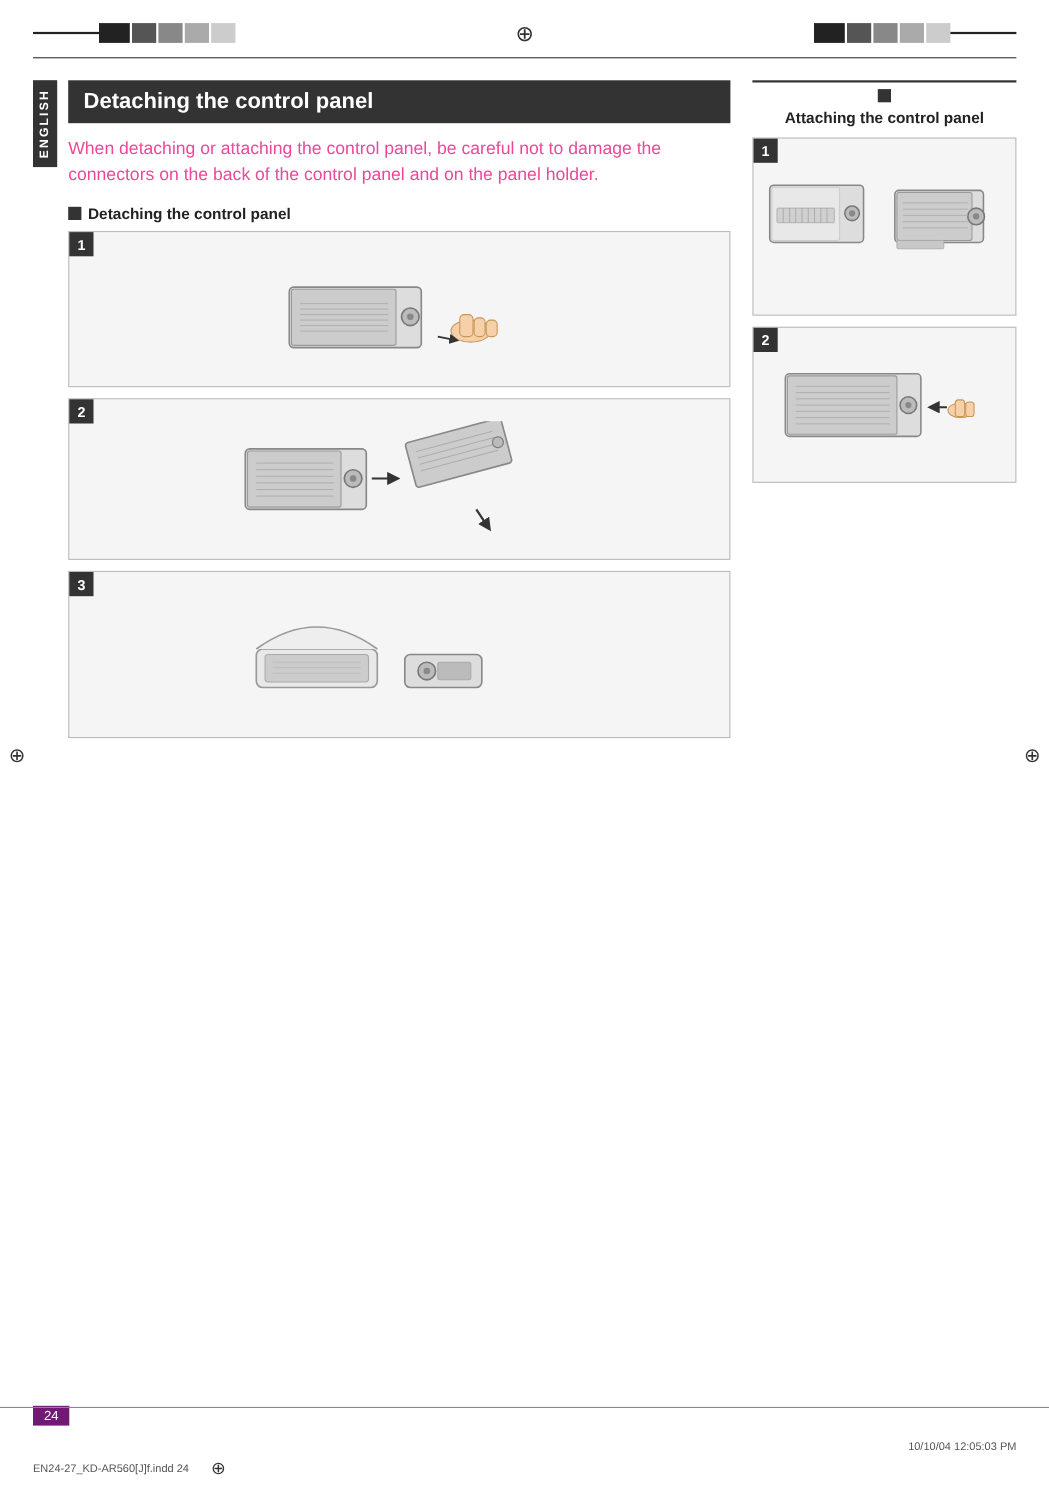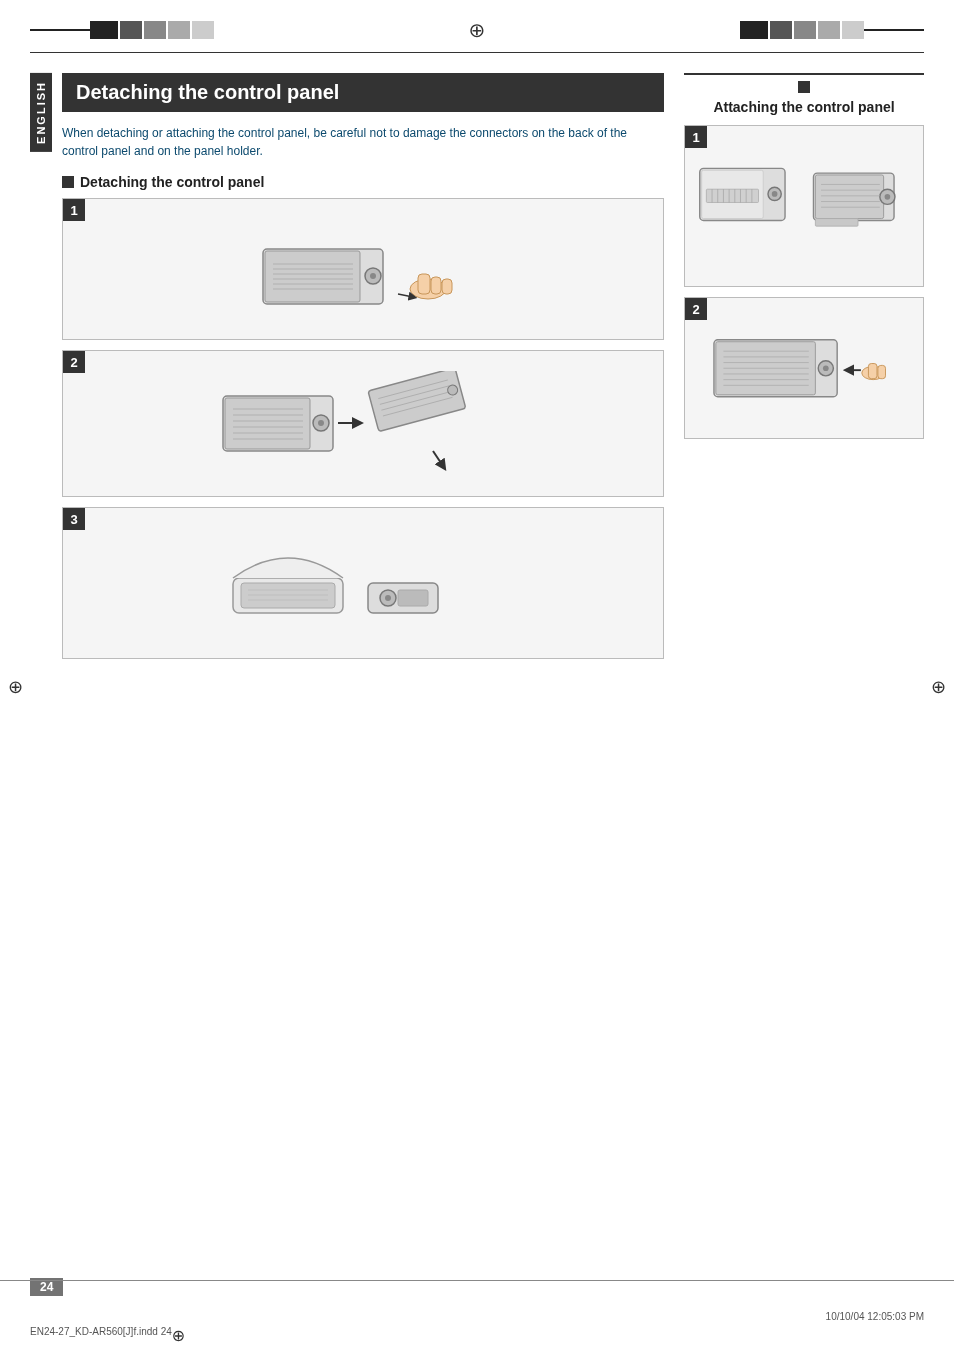--- a/index.html
+++ b/index.html
@@ -107,24 +107,24 @@
       padding: 8px 14px;
       margin-bottom: 12px;
     }
     .main-title-block h1 {
       color: #fff;
       font-size: 20px;
       font-weight: bold;
     }
 
     .intro-text {
-      font-size: 12px;
+      font-size: 16px;
       line-height: 1.5;
       margin-bottom: 14px;
-      color: #0c4a6e;
+      color: #ec4899;
     }
 
     
     .section-header {
       display: flex;
       align-items: center;
       gap: 6px;
       margin-bottom: 8px;
     }
     .section-header .sq-icon {
@@ -197,24 +197,24 @@
       font-size: 14px;
       font-weight: bold;
       color: #222;
     }
 
     
     .page-number-bar {
       position: absolute;
       bottom: 55px;
       left: 30px;
-      background: #737373;
+      background: #701a75;
       color: #fff;
       font-size: 12px;
-      font-weight: bold;
+      font-weight: normal;
       padding: 2px 10px;
     }
 
     
     .side-crosshair-left {
       position: absolute;
       left: 8px;
       top: 50%;
       font-size: 18px;
       color: #333;
@@ -235,21 +235,22 @@
       padding: 6px 30px;
       border-top: 1px solid #888;
       display: flex;
       justify-content: space-between;
       align-items: center;
       font-size: 10px;
       color: #555;
     }
     .bottom-footer .footer-marks {
       display: flex;
-      align-items: flex-start;
+      gap: 20px;
+      align-items: center;
       margin-top: 39px;
     }
     .bottom-footer .cross {
       font-size: 16px;
       color: #333;
     }
   </style>
 </head>
 <body>
 

